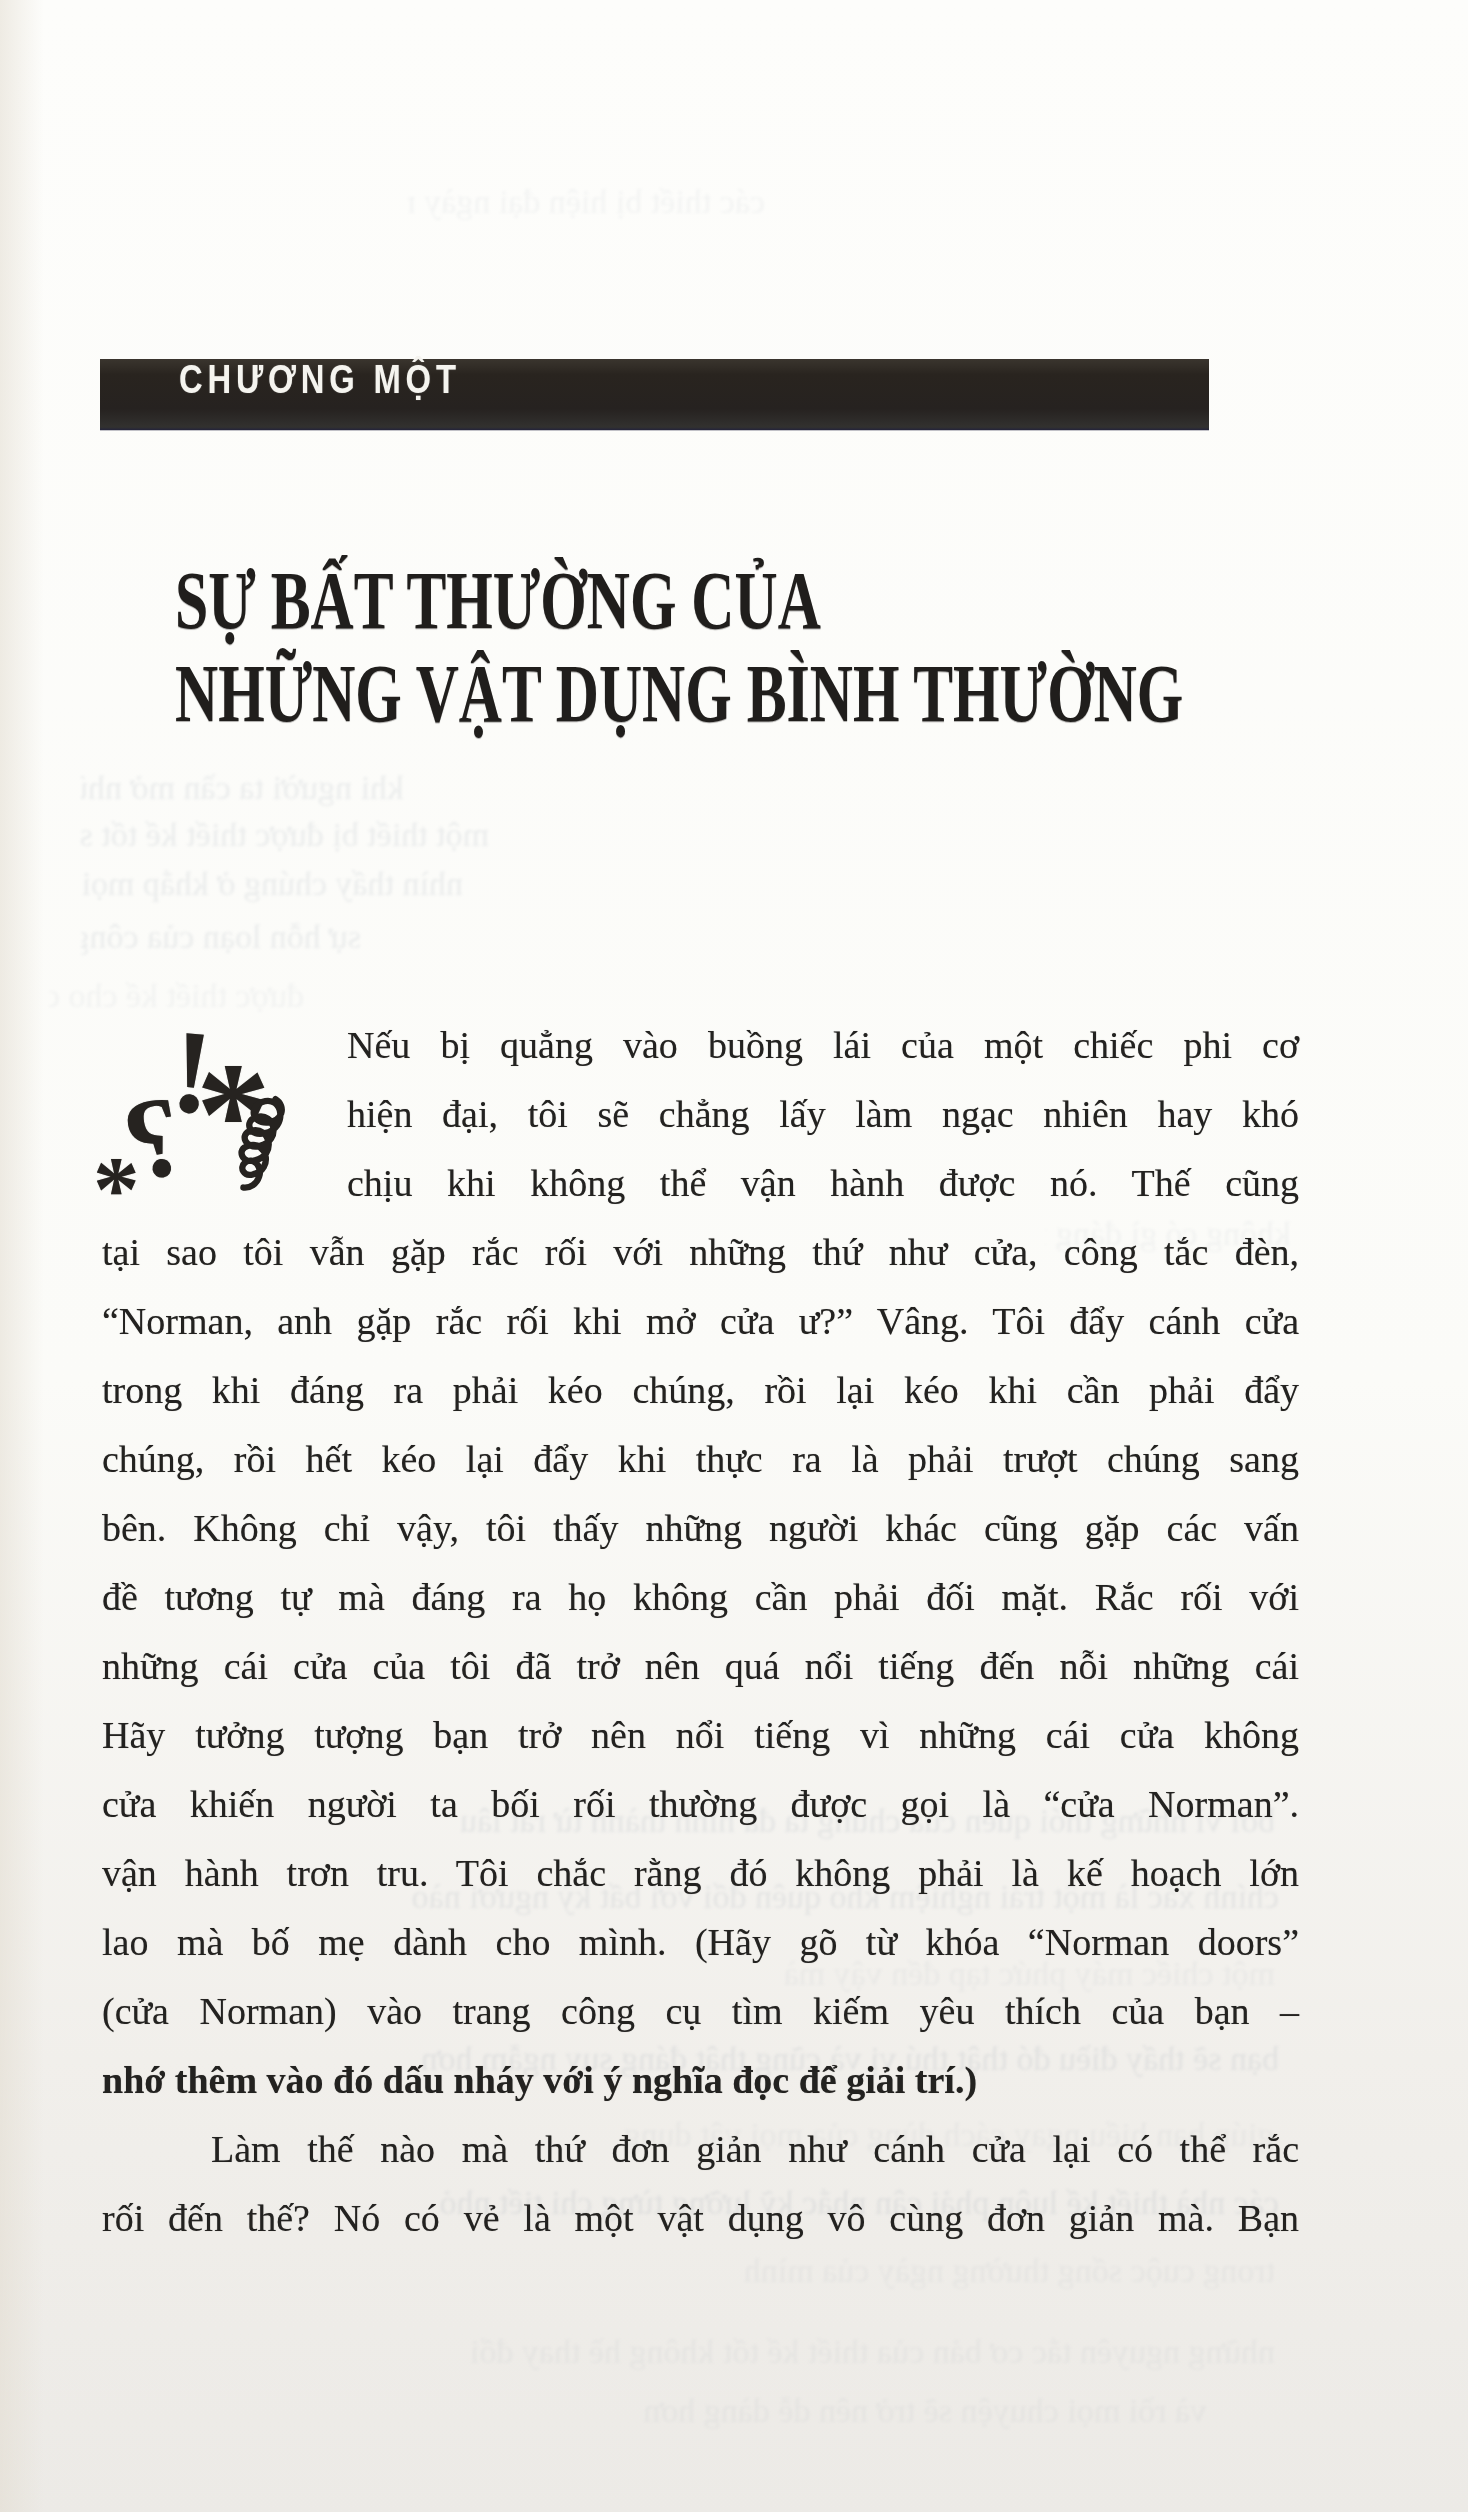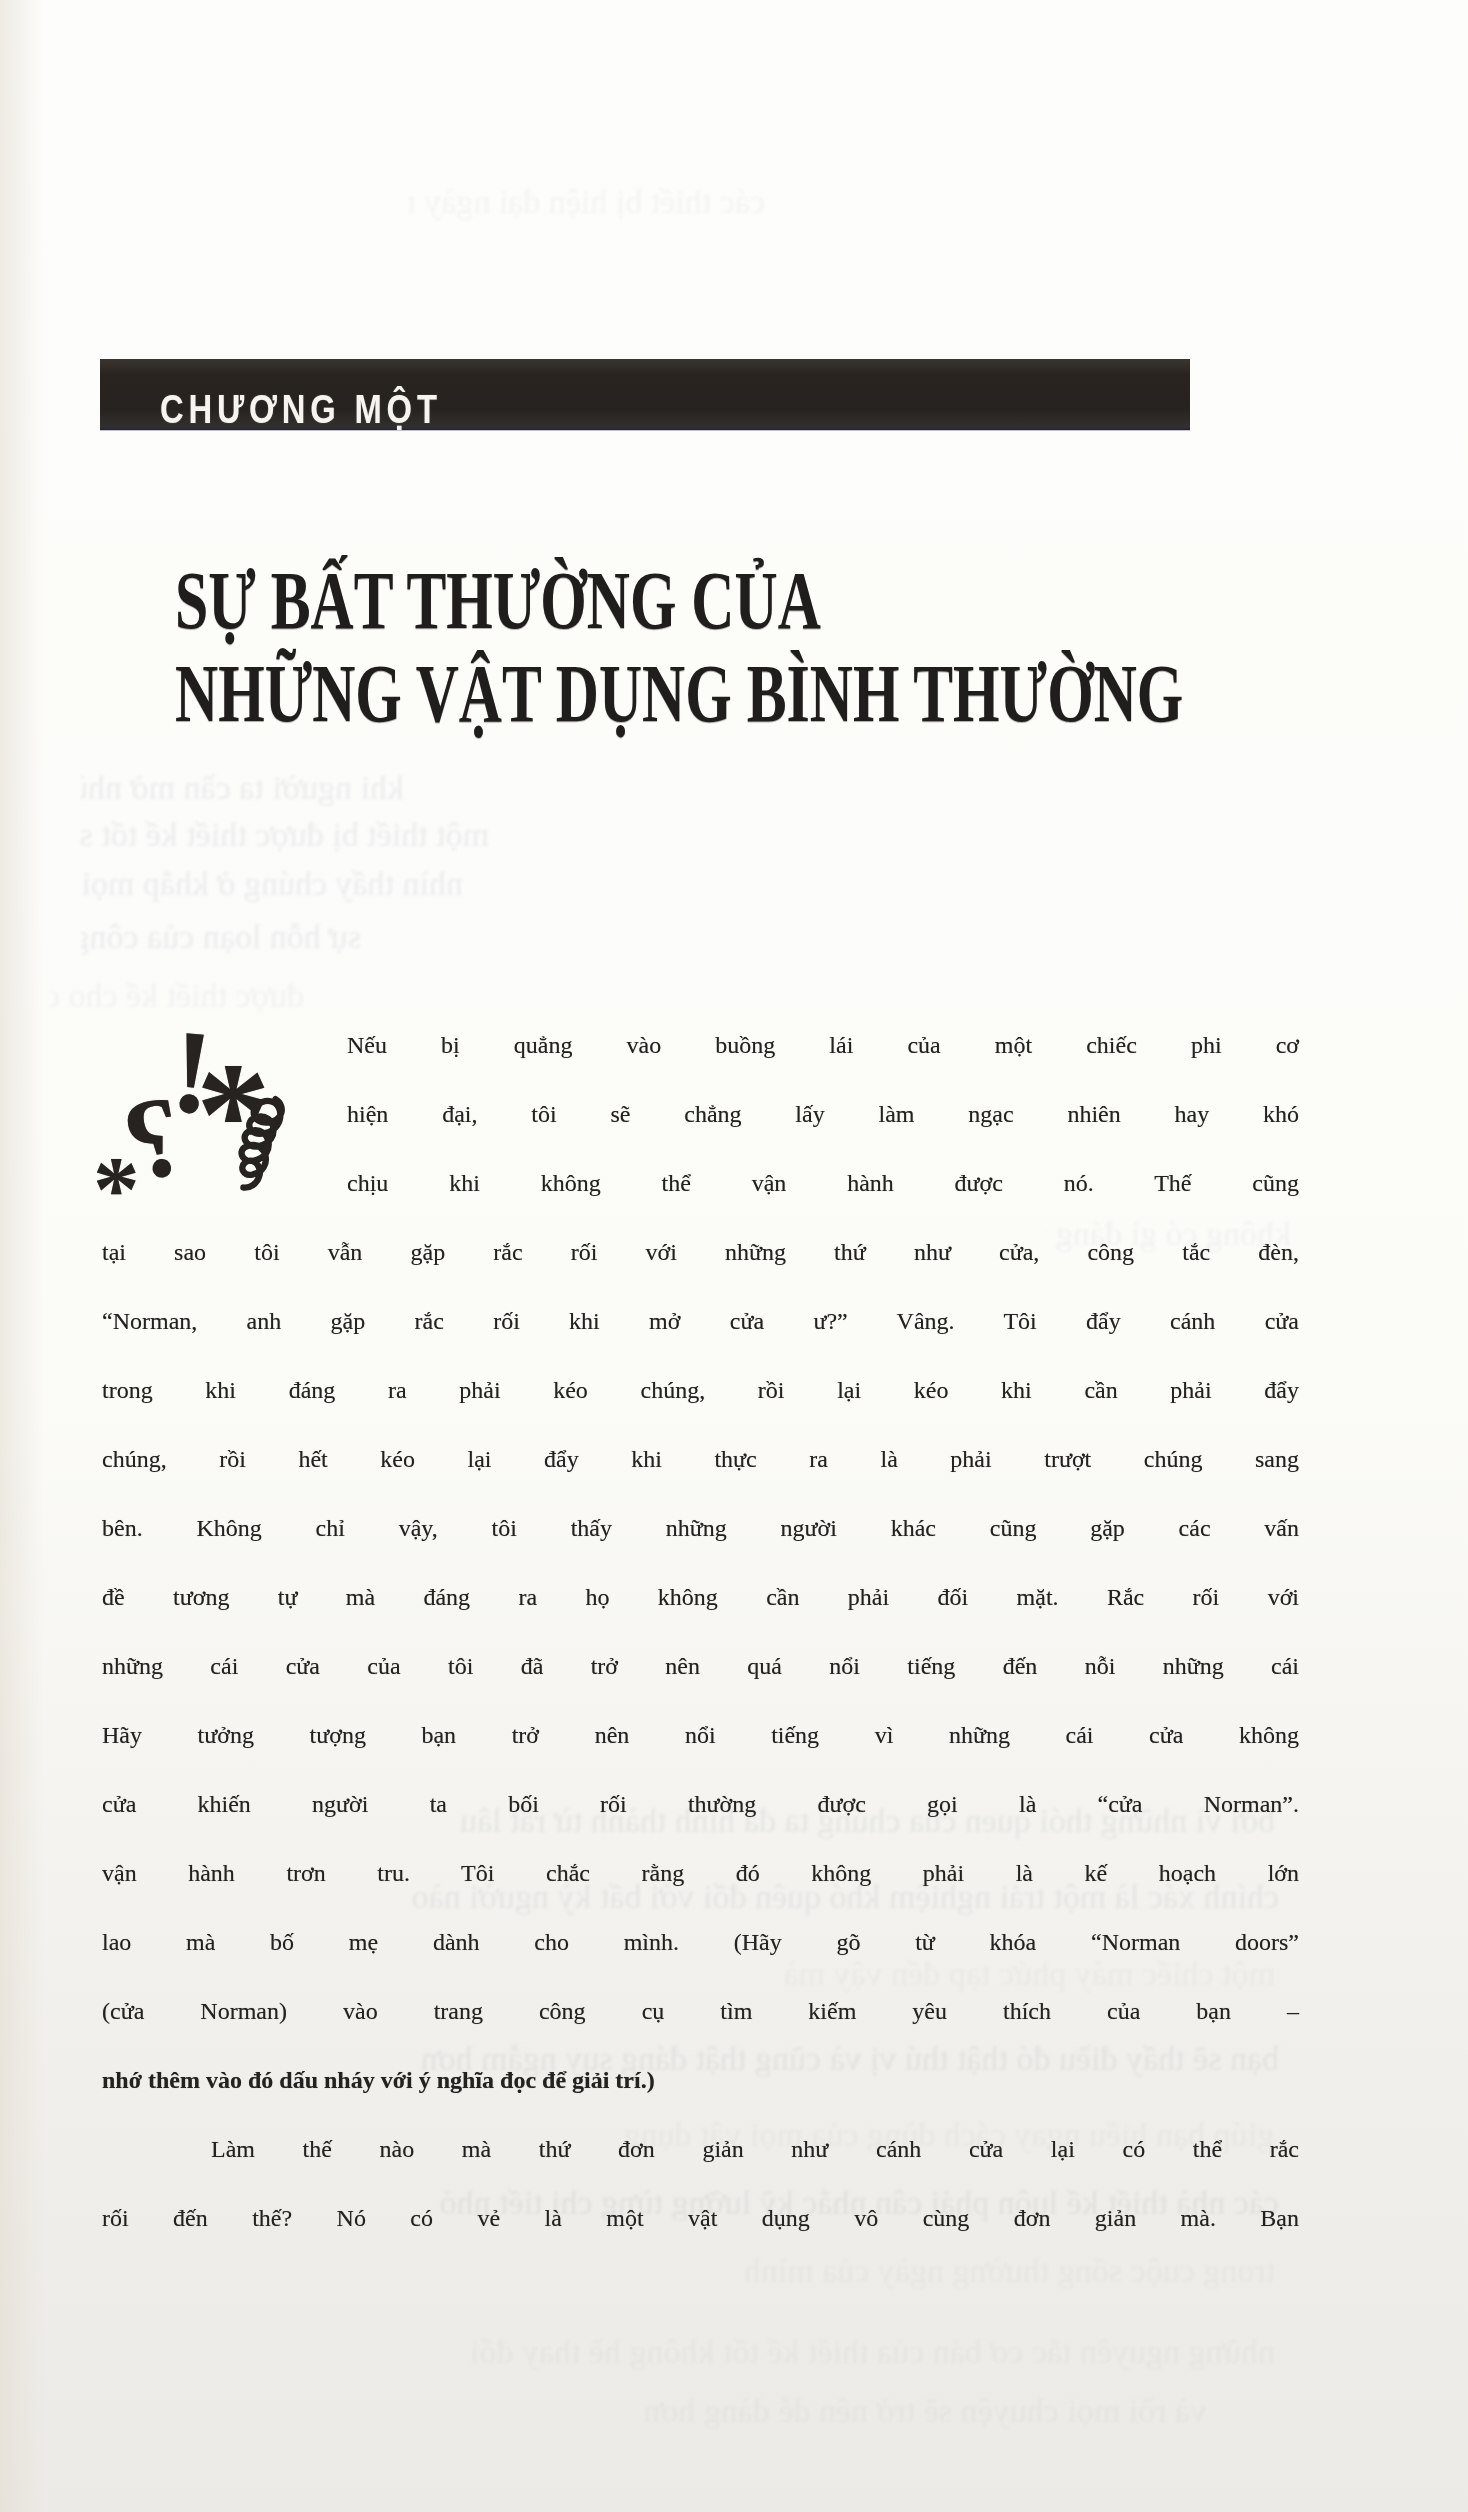--- a/index.html
+++ b/index.html
@@ -13,21 +13,21 @@
       linear-gradient(180deg, #fdfdfb 0%, #fbfbf8 55%, #f1efeb 82%, #eceae6 100%);
     font-family:"Liberation Serif","DejaVu Serif",serif;
     color:#22211f;
   }
 
   
   .chapter-bar{
     position:absolute;left:100px;top:359px;width:1090px;height:71px;
     background:linear-gradient(180deg,#3a352e 0%,#29241f 22%,#262220 70%,#32312f 96%,#23233a 100%);
     box-shadow:0 0.8px 0 rgba(40,40,70,.35);
-    display:flex;align-items:flex-end;
+    display:flex;align-items:flex-start;padding-left:19px;
   }
   .chapter-label{
     font-family:"Liberation Sans","DejaVu Sans",sans-serif;
     font-weight:700;font-size:41px;line-height:1;
     color:#f5f4ef;letter-spacing:6px;
     padding-left:75px;
     transform:scaleX(0.8);transform-origin:left center;
     text-shadow:0 0 1.7px rgba(255,255,255,.25);
     white-space:nowrap;
   }
@@ -39,21 +39,21 @@
     letter-spacing:0px;color:#201e1c;
     transform:scaleX(0.72);transform-origin:left top;
     text-shadow:0 0.8px 0.8px rgba(32,30,28,.35);
     white-space:nowrap;
   }
 
   
   .body-text{position:absolute;left:102px;top:1011px;width:1197px;}
   .body-line{
     box-sizing:border-box;width:1197px;height:69px;line-height:69px;
-    font-size:24px;
+    font-size:38px;
     text-align:justify;text-align-last:justify;
     white-space:normal;
     color:#232220;
     text-shadow:0 0 0.8px rgba(35,33,30,.42);
   }
   .body-line.wrap-indent{padding-left:245px;}
   .body-line.para-indent{padding-left:109px;}
   .body-line.no-just{text-align-last:left;font-weight:bold;}
 
   

